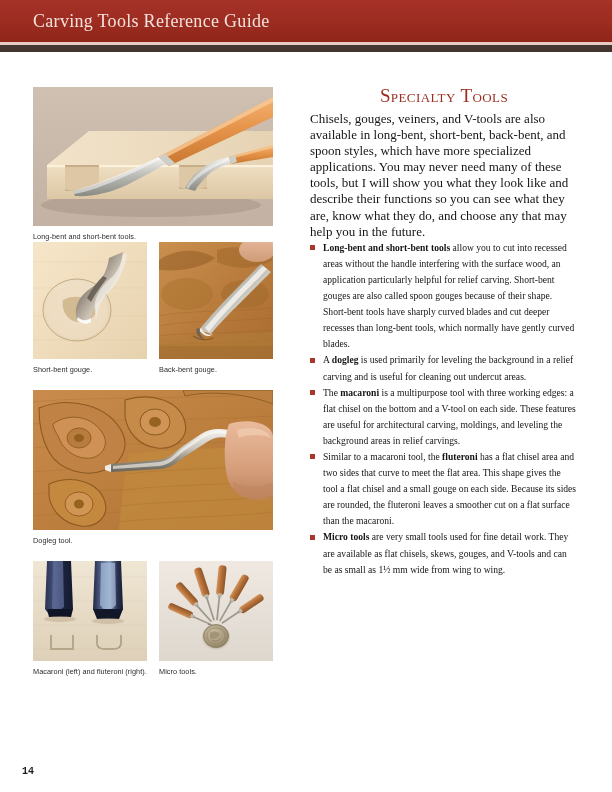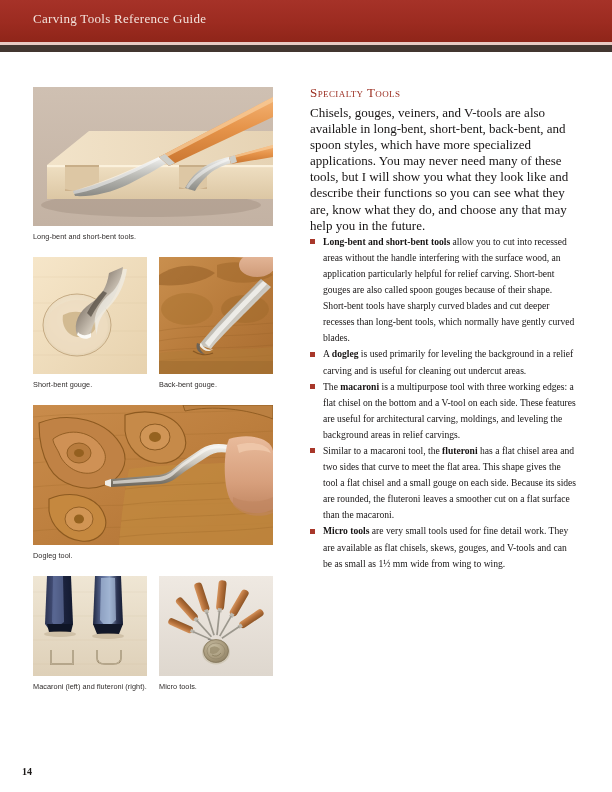--- a/index.html
+++ b/index.html
@@ -25,21 +25,21 @@
   .header-band::after{
     content:"";
     position:absolute; left:0; right:0; top:0; height:42px;
     background: linear-gradient(180deg,#a63228 0%, #9c2b20 55%, #8f2519 100%);
   }
   .header-title {
     position: absolute;
     left: 33px; top: 11px;
     z-index: 4;
     font-family: "Liberation Serif", serif;
-    font-size: 13px;
+    font-size: 18px;
     letter-spacing: 0.3px;
     color: #f3e3dc;
     white-space: nowrap;
   }
   .header-stripe-light {
     position: absolute;
     left: 0; top: 42px;
     width: 612px; height: 3px;
     background: #e8c9c2;
     z-index: 3;
@@ -82,25 +82,26 @@
   .row-two {
     display: flex;
     gap: 12px;
   }
   .row-two .figure { width: 114px; }
 
   
   .section-title {
     font-family: "Liberation Serif", serif;
     color: #9b2d20;
-    font-size: 13px;
+    font-size: 19px;
     font-variant: small-caps;
     letter-spacing: 0.4px;
     margin: 0 0 4px 0;
     font-weight: normal;
+    text-align: center;
   }
   .body-text {
     font-family: "Liberation Serif", serif;
     font-size: 13px;
     line-height: 16.1px;
     color: #171414;
     margin: 0;
     text-align: left;
   }
   ul.bullets {
@@ -121,21 +122,21 @@
     left: 0; top: 5.5px;
     width: 5px; height: 5px;
     background: #a8372a;
   }
   b, strong { font-weight: bold; }
 
   
   .page-number {
     position: absolute;
     left: 22px; top: 766px;
-    font-family: Liberation Serif, serif;
+    font-family: Liberation Mono, monospace;
     font-weight: bold;
     font-size: 10px;
     color: #1d1a19;
   }
 
   
   .ph-svg { display: block; width: 100%; height: 100%; }
 </style>
 </head>
 <body>
@@ -204,21 +205,21 @@
         <path d="M153 100 C159 90 170 80 196 71 L197 73 C174 82 161 93 155 102 Z" fill="#ffffff" opacity="0.45"></path>
 
         <polygon points="196,70 240,58 240,70 198,77" fill="url(#handleA)"></polygon>
         <polygon points="196,70 240,58 240,61 197,72" fill="#f8cb97" opacity="0.75"></polygon>
         <polygon points="196,70 198,77 204,75 202,68" fill="#cfcfc9"></polygon>
       </svg>
     </div>
     <figcaption class="caption">Long-bent and short-bent tools.</figcaption>
   </figure>
 
-  <div class="row-two" style="margin-top:15px;">
+  <div class="row-two" style="">
 
     <figure class="figure">
       <div class="photo" style="width:114px;height:117px;">
         <svg class="ph-svg" viewBox="0 0 114 117" preserveAspectRatio="none">
           <defs>
             <linearGradient id="bgB" x1="0" y1="0" x2="1" y2="1">
               <stop offset="0" stop-color="#f6e6c9"></stop>
                 <stop offset="1" stop-color="#e7d2ae"></stop>
             </linearGradient>
             <radialGradient id="discB" cx="0.45" cy="0.4" r="0.75">

